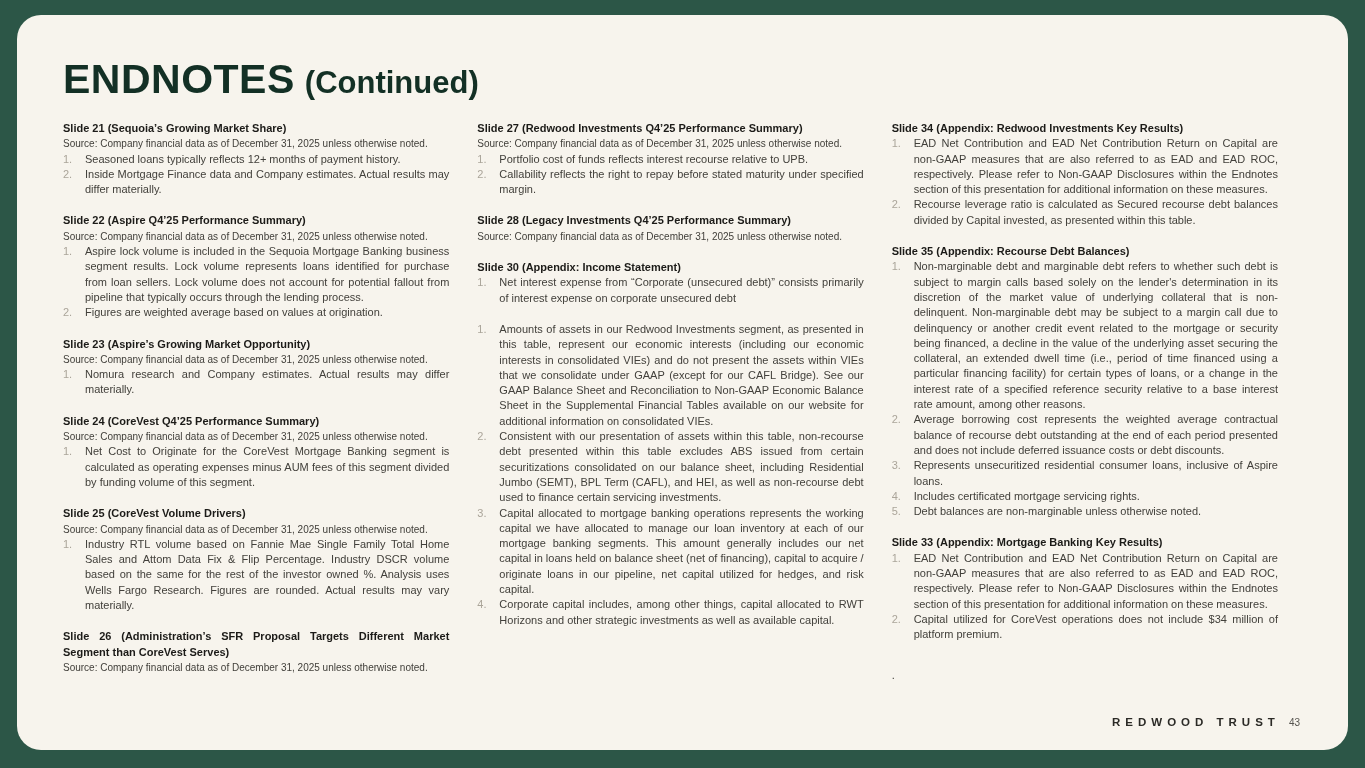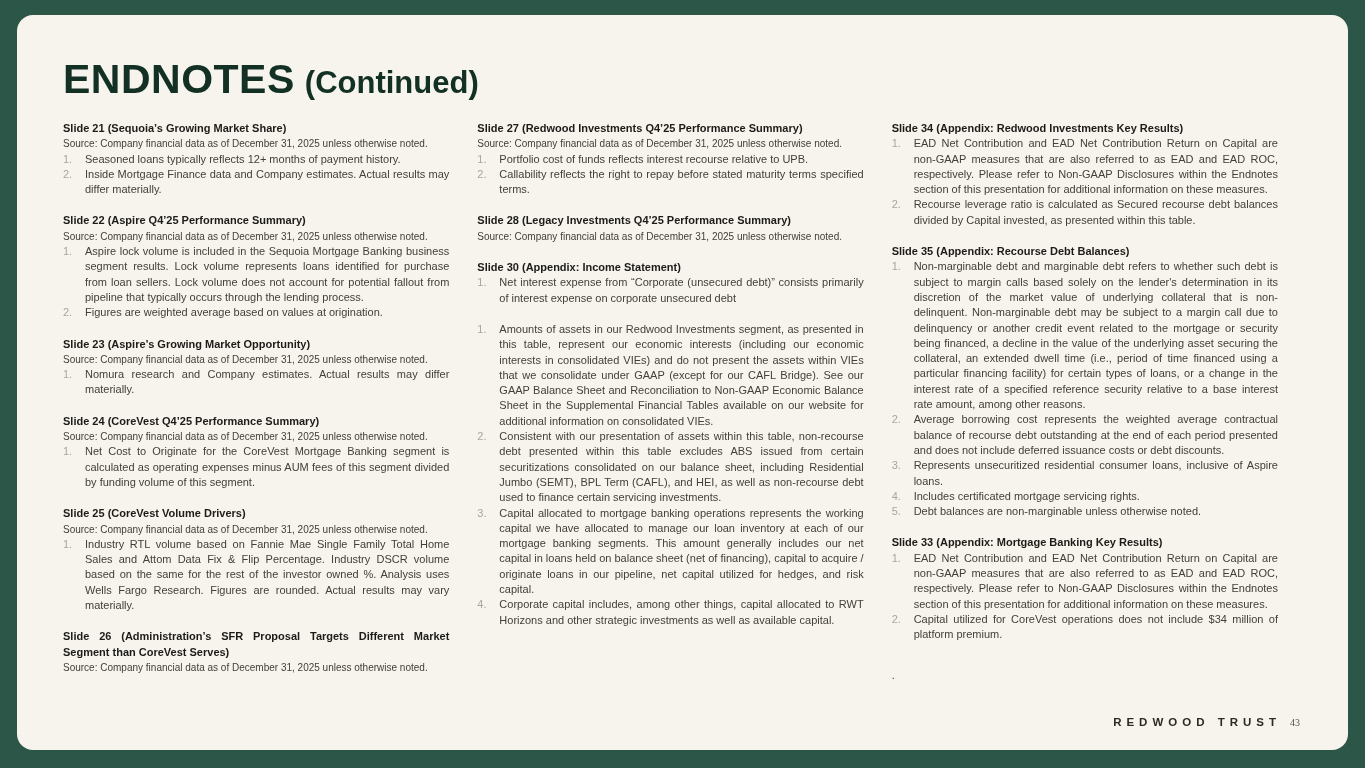--- a/index.html
+++ b/index.html
@@ -4,21 +4,21 @@
 <style>
   :root{
     --bg:#2C5647; --card:#F7F4ED; --title:#133025;
     --heading:#1C1B18; --body:#42403B; --num:#ABA59A; --footer:#2B2A26;
   }
   *{margin:0;padding:0;box-sizing:border-box;}
   html,body{width:1365px;height:768px;overflow:hidden;}
   body{background:var(--bg);font-family:"Liberation Sans","DejaVu Sans",sans-serif;position:relative;}
   .card{
     position:absolute;left:17px;top:15px;right:17px;bottom:18px;
-    background:var(--card);border-radius:16px;
+    background:var(--card);border-radius:24px;
     padding:44px 70px 0 46px;
   }
   .title-row{display:flex;align-items:baseline;gap:10px;color:var(--title);}
   .title-main{font-size:41px;font-weight:800;letter-spacing:0.5px;line-height:1;}
   .title-suffix{font-size:31px;font-weight:700;line-height:1;}
   .columns{display:flex;gap:28px;margin-top:21px;justify-content:center;}
   .column{flex:1 1 0;min-width:0;}
   .section{margin-bottom:16px;}
   .heading{
     font-size:11px;font-weight:700;color:var(--heading);
@@ -28,21 +28,21 @@
   .notes{margin-top:0;}
   .note{display:flex;font-size:11px;color:var(--body);line-height:15.3px;}
   .note .num{flex:0 0 22px;color:var(--num);}
   .note .txt{flex:1 1 auto;text-align:justify;}
   .trailing{font-size:11px;color:var(--body);margin-top:26px;}
   .footer{
     position:absolute;right:48px;bottom:22px;
     display:flex;align-items:baseline;gap:9px;
   }
   .brand{font-size:11.5px;font-weight:700;letter-spacing:5px;color:var(--footer);}
-  .page-num{font-size:10px;color:#55534e;font-family:Liberation Serif, serif;}
+  .page-num{font-size:10px;color:#55534e;}
 </style>
 </head>
 <body>
 
 <div class="card">
   <div class="title-row">
     <span class="title-main">ENDNOTES</span>
     <span class="title-suffix">(Continued)</span>
   </div>
 
@@ -115,21 +115,21 @@
         <div class="section">
           <div class="heading">Slide 27 (Redwood Investments Q4’25 Performance Summary)</div>
           <div class="source">Source: Company financial data as of December 31, 2025 unless otherwise noted.</div>
           <div class="notes">
             <div class="note">
               <span class="num">1.</span>
               <span class="txt">Portfolio cost of funds reflects interest recourse relative to UPB.</span>
             </div>
             <div class="note">
               <span class="num">2.</span>
-              <span class="txt">Callability reflects the right to repay before stated maturity terms specified terms.</span>
+              <span class="txt">Callability reflects the right to repay before stated maturity under specified margin.</span>
             </div>
           </div>
         </div>
         <div class="section">
           <div class="heading">Slide 28 (Legacy Investments Q4’25 Performance Summary)</div>
           <div class="source">Source: Company financial data as of December 31, 2025 unless otherwise noted.</div>
         </div>
         <div class="section">
           <div class="heading">Slide 30 (Appendix: Income Statement)</div>
           <div class="notes">

